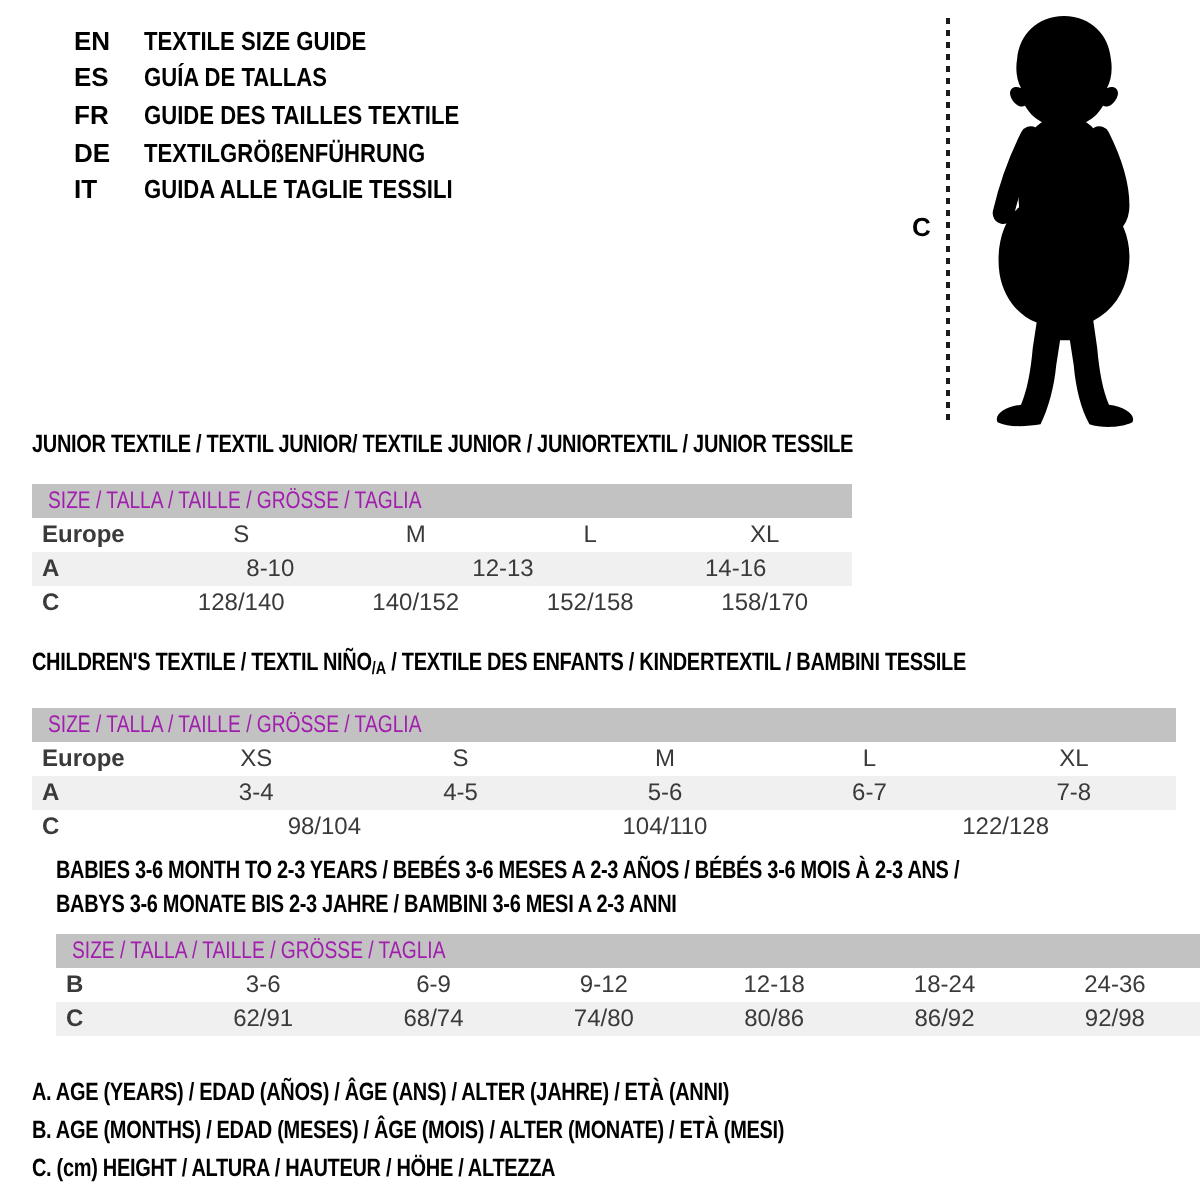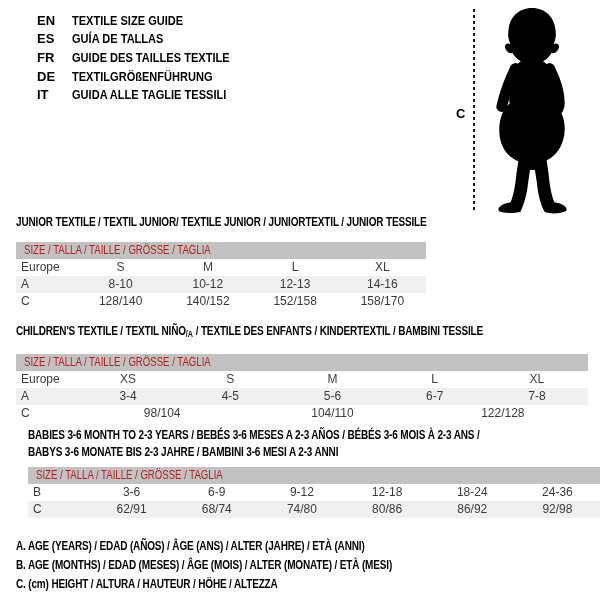--- a/index.html
+++ b/index.html
@@ -22,26 +22,26 @@
   
   .sizeTable{position:absolute;left:16px;}
   .tbl-title{
     font-weight:bold;font-size:12.5px;line-height:14px;letter-spacing:-0.2px;
     white-space:nowrap;transform:scaleX(0.8);transform-origin:0 0;
   }
   .tbl-title.multi{line-height:17px;}
   .title-gap{margin-bottom:13px;}
   .title-gap-sm{margin-bottom:6px;}
   .bar{
-    height:17px;background:#c2c2c2;color:#b91c1c;font-size:12px;line-height:17px;
+    height:17px;background:#c2c2c2;color:#a21caf;font-size:12px;line-height:17px;
     padding-left:8px;white-space:nowrap;overflow:hidden;
   }
   .bar .bar-txt{display:inline-block;transform:scaleX(0.8);transform-origin:0 50%;}
   .trow{display:flex;height:17px;line-height:17px;font-size:12px;color:#3a3a3a;}
-  .trow .lbl{width:56px;flex:0 0 56px;padding-left:5px;white-space:nowrap;transform-origin:0 50%;}
+  .trow .lbl{width:56px;flex:0 0 56px;padding-left:5px;white-space:nowrap;transform-origin:0 50%;font-weight:bold;}
   .trow .cell{flex:1;text-align:center;white-space:nowrap;}
   .shade{background:#f0f0f0;}
   #t1{top:215px;width:410px;}
   #t2{top:324px;width:572px;}
   #t3{top:427px;width:572px;margin-left:12px;}
   .subtxt{font-size:9px;vertical-align:-2px;letter-spacing:0;}
   
   .legend{position:absolute;left:16px;top:537px;}
   .legend-line{
     font-weight:bold;font-size:12.5px;line-height:18.8px;letter-spacing:-0.2px;
@@ -95,21 +95,20 @@
     <div class="trow">
       <div class="lbl">Europe</div>
       <div class="cell">S</div>
       <div class="cell">M</div>
       <div class="cell">L</div>
       <div class="cell">XL</div>
     </div>
     <div class="trow shade">
       <div class="lbl">A</div>
       <div class="cell">8-10</div>
-      <div class="cell">10-12</div>
       <div class="cell">12-13</div>
       <div class="cell">14-16</div>
     </div>
     <div class="trow">
       <div class="lbl">C</div>
       <div class="cell">128/140</div>
       <div class="cell">140/152</div>
       <div class="cell">152/158</div>
       <div class="cell">158/170</div>
     </div>

